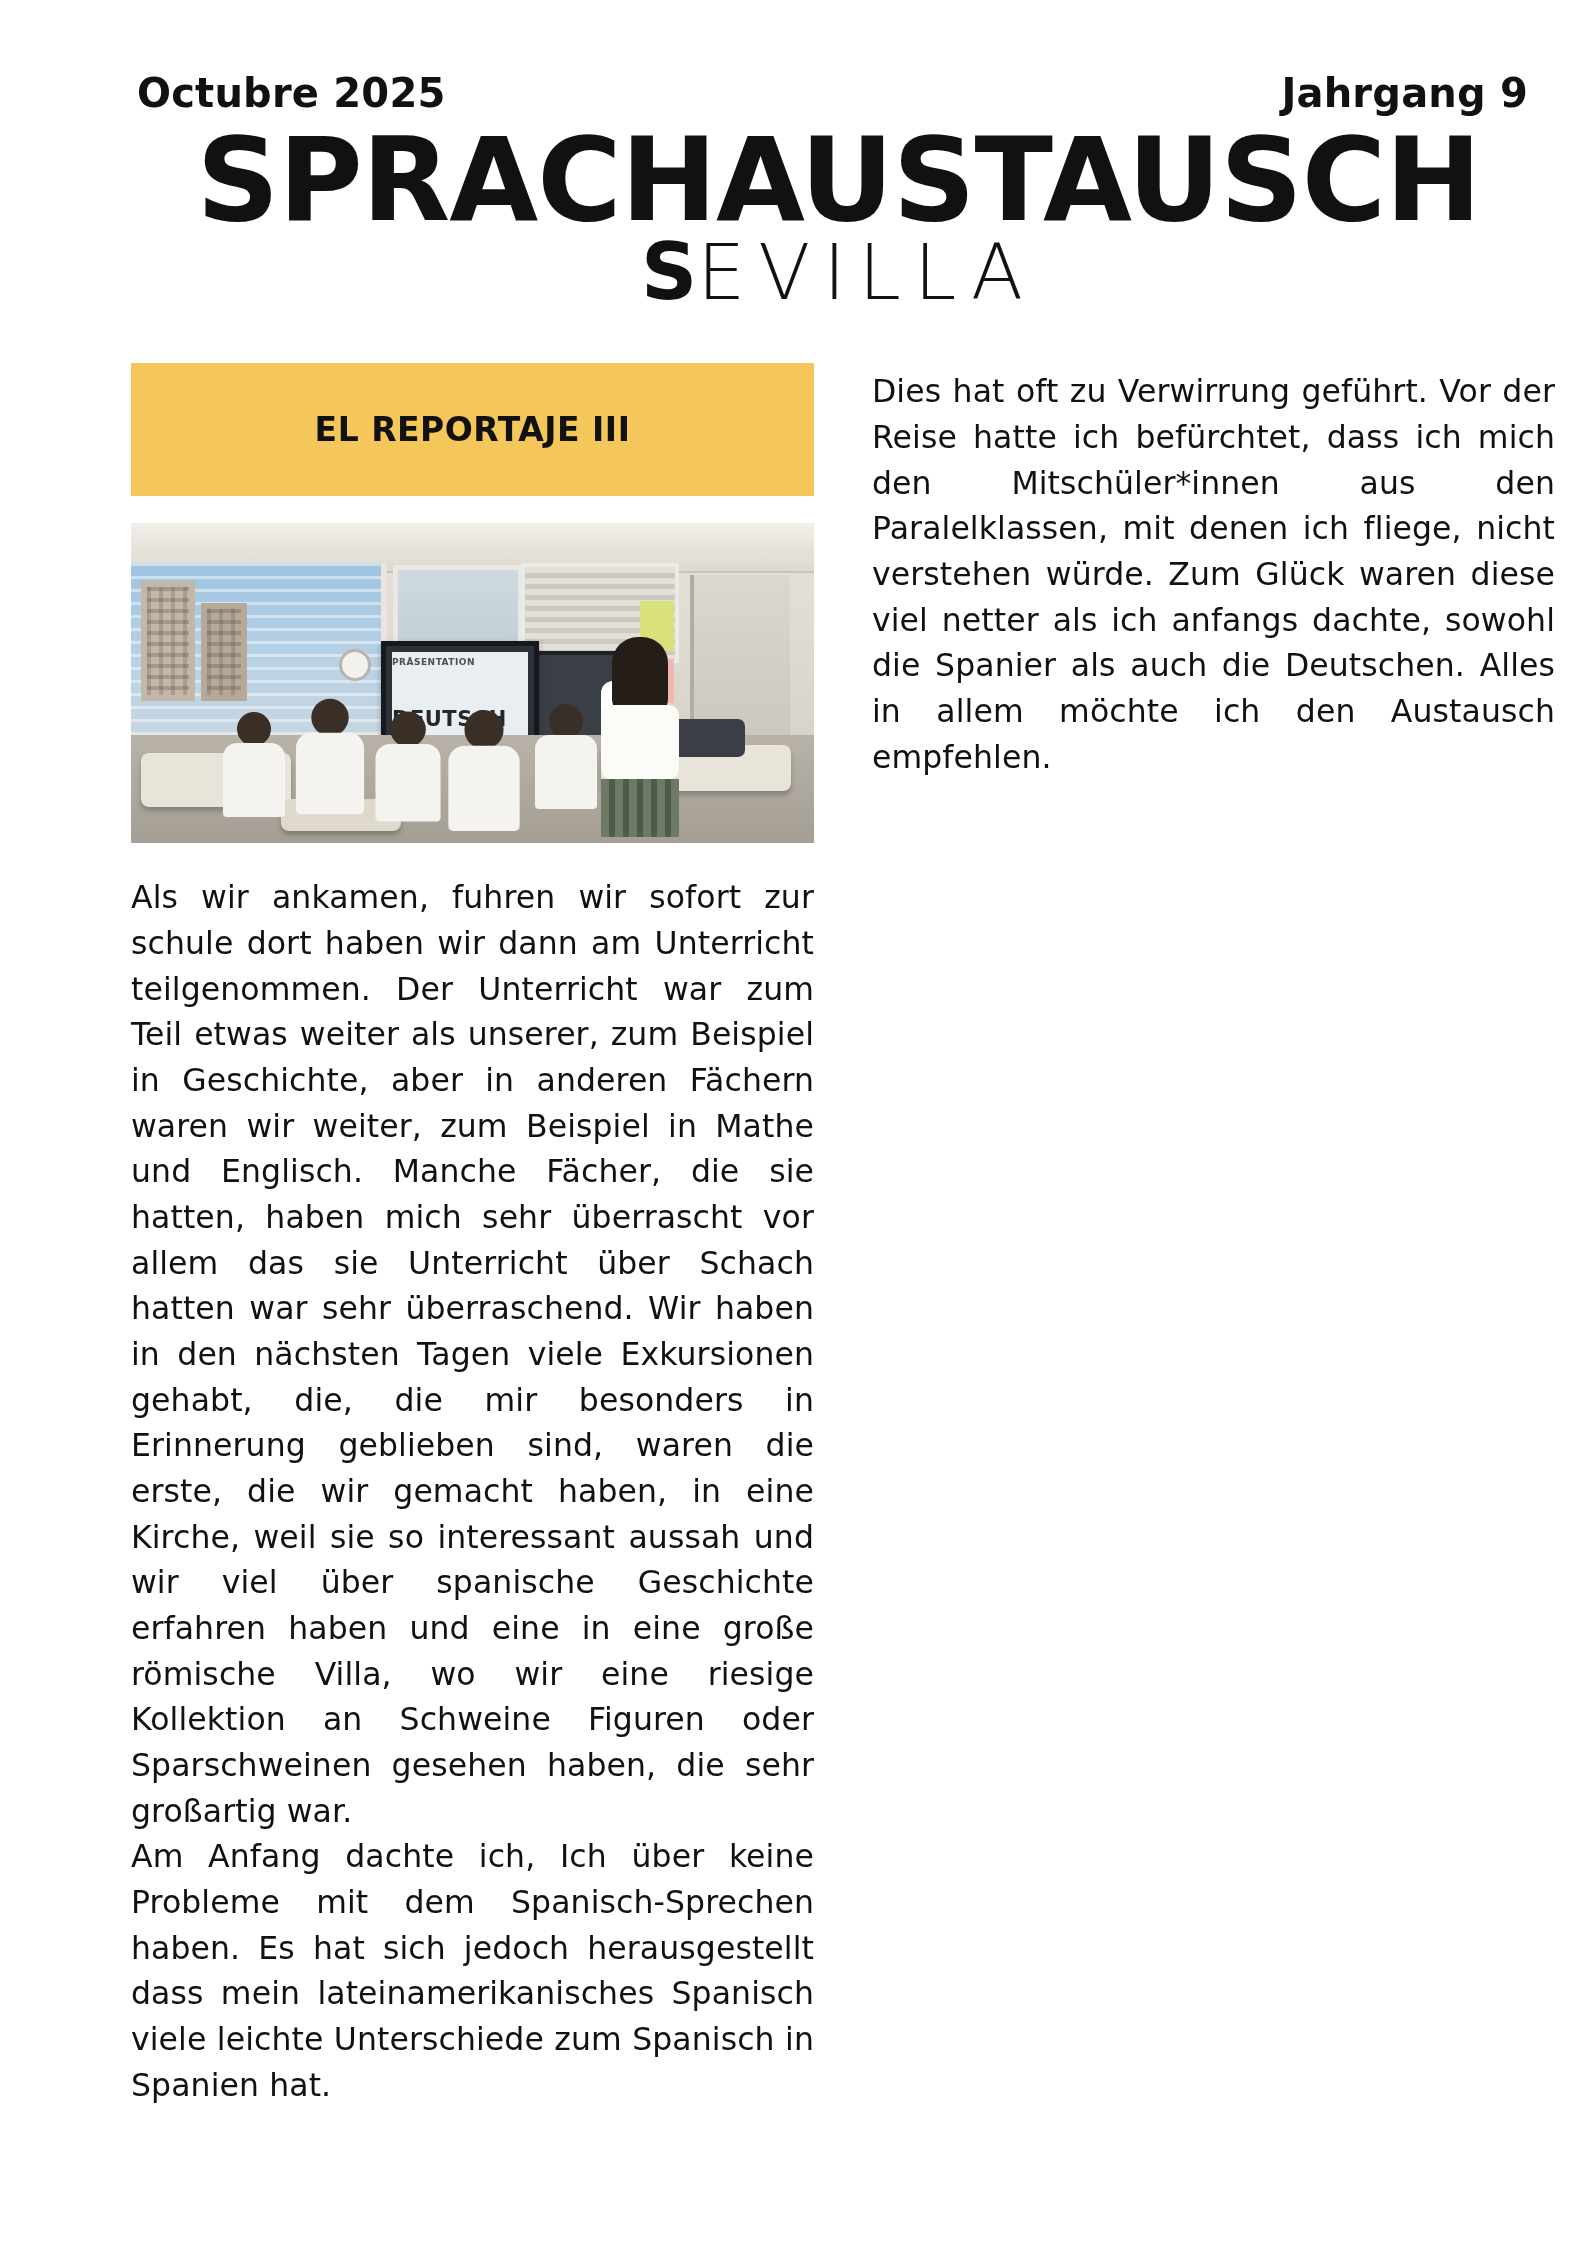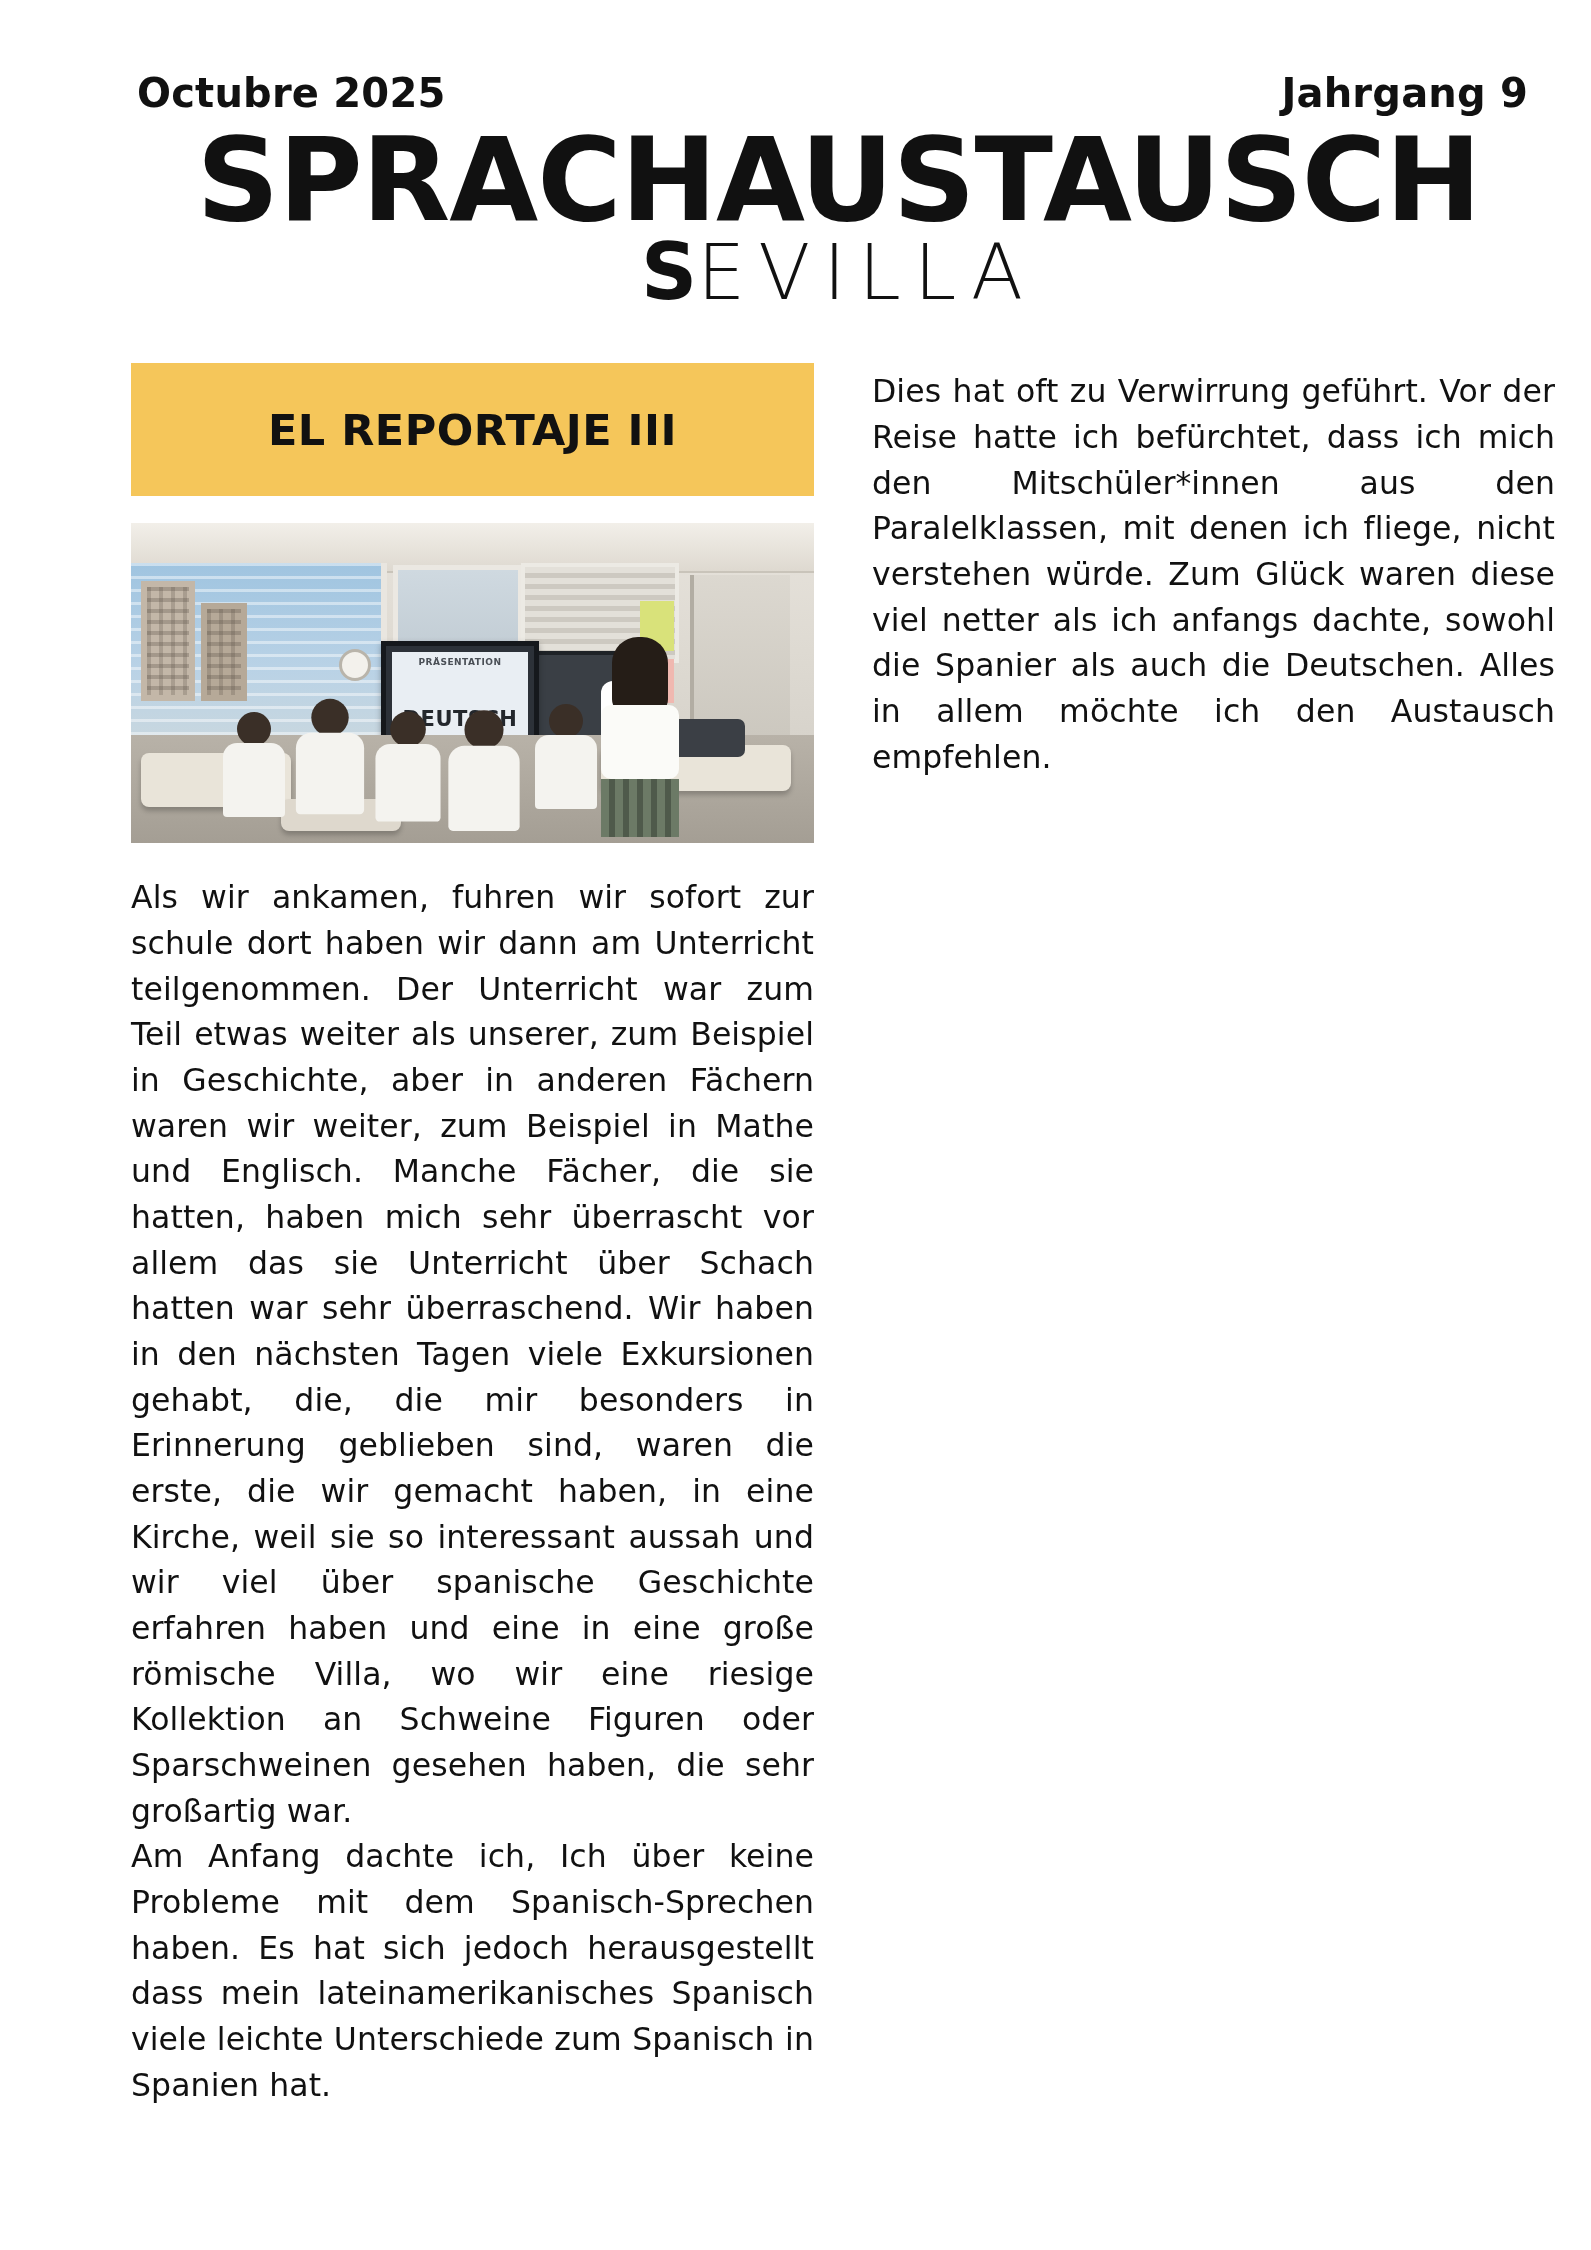--- a/index.html
+++ b/index.html
@@ -77,21 +77,21 @@
 
   
   .section-banner {
     background: #f5c65a;
     height: 133px;
     display: flex;
     align-items: center;
     justify-content: center;
   }
   .section-banner .label {
-    font-size: 43px;
+    font-size: 33px;
     font-weight: 700;
     letter-spacing: 0.5px;
     color: #111;
   }
 
   
   .photo-wrap {
     margin-top: 27px;
     width: 683px;
     height: 320px;
@@ -149,21 +149,21 @@
   }
   .ph-screen {
     position: absolute; left: 250px; top: 118px; width: 148px; height: 96px;
     background: #2c3138;
     border: 5px solid #15181c;
     box-shadow: 0 3px 6px rgba(0,0,0,.3);
   }
   .ph-screen .scr-inner {
     position: absolute; inset: 6px;
     background: #e9eef3;
-    display: flex; flex-direction: column; align-items: center; justify-content: center; gap: 40px;
+    display: flex; flex-direction: column; align-items: flex-start; justify-content: center; gap: 40px;
   }
   .ph-screen .scr-small {
     font-size: 9px; letter-spacing: .5px; color: #4a4f56; font-weight: 700;
   }
   .ph-screen .scr-big {
     font-size: 21px; font-weight: 700; color: #23272c; letter-spacing: .5px;
   }
   .ph-clock {
     position: absolute; left: 208px; top: 126px; width: 26px; height: 26px;
     border-radius: 50%; background: #f3f1ec; border: 3px solid #b9b4aa;

